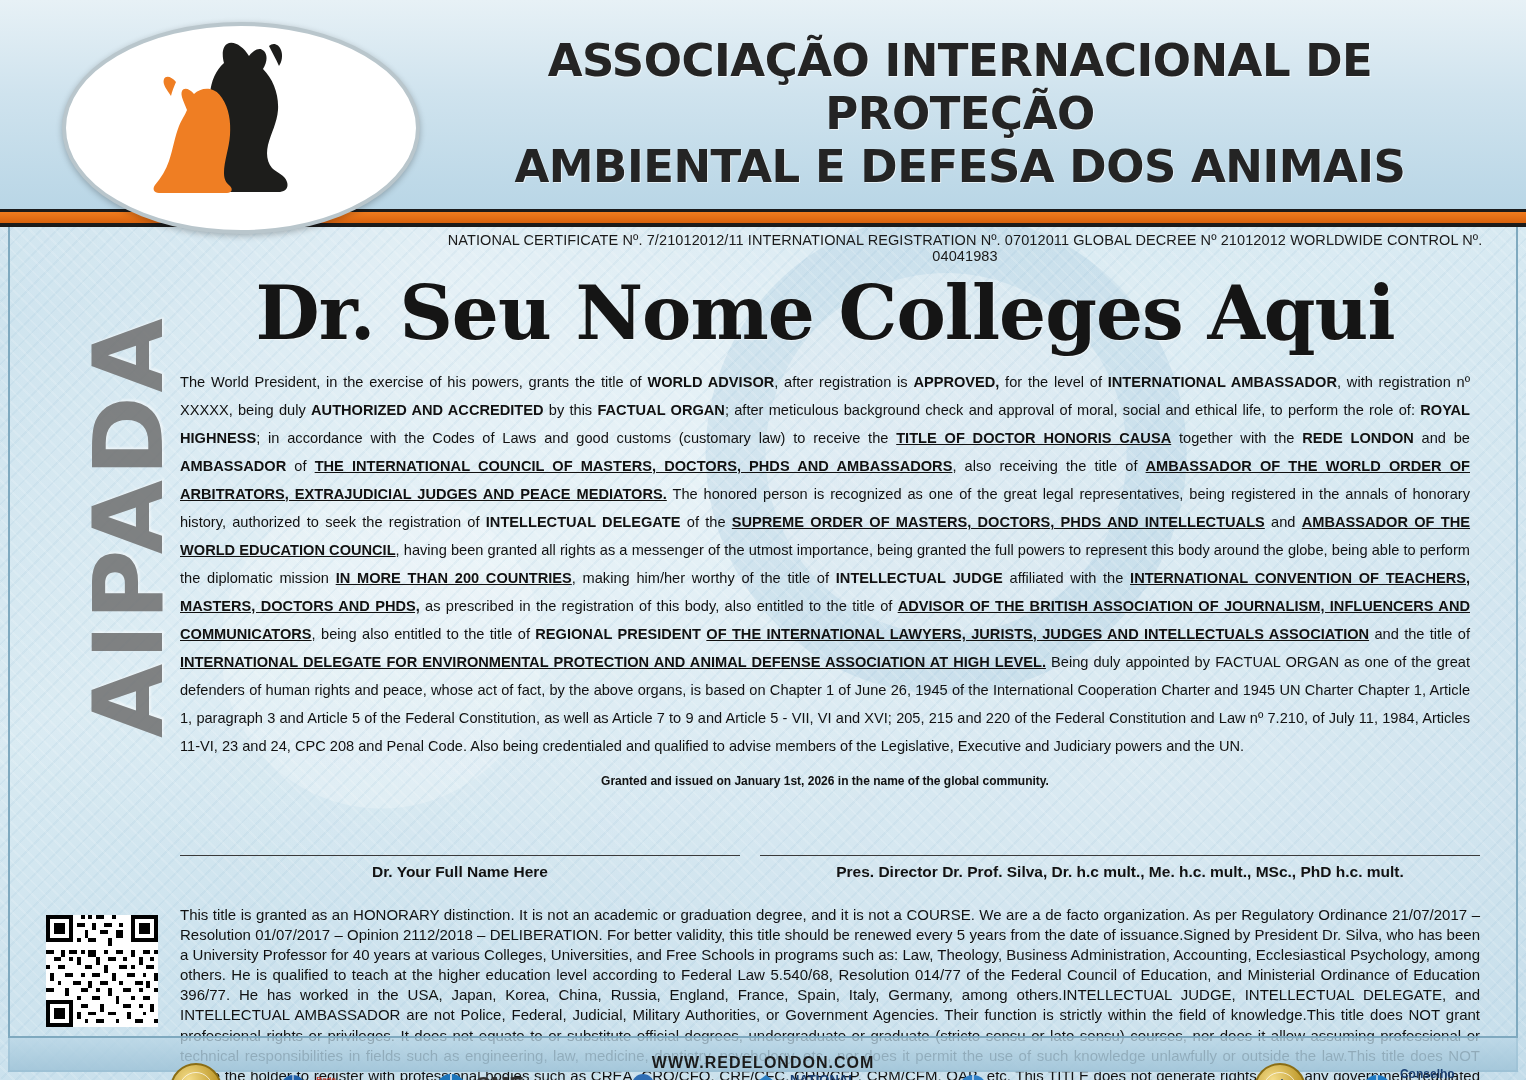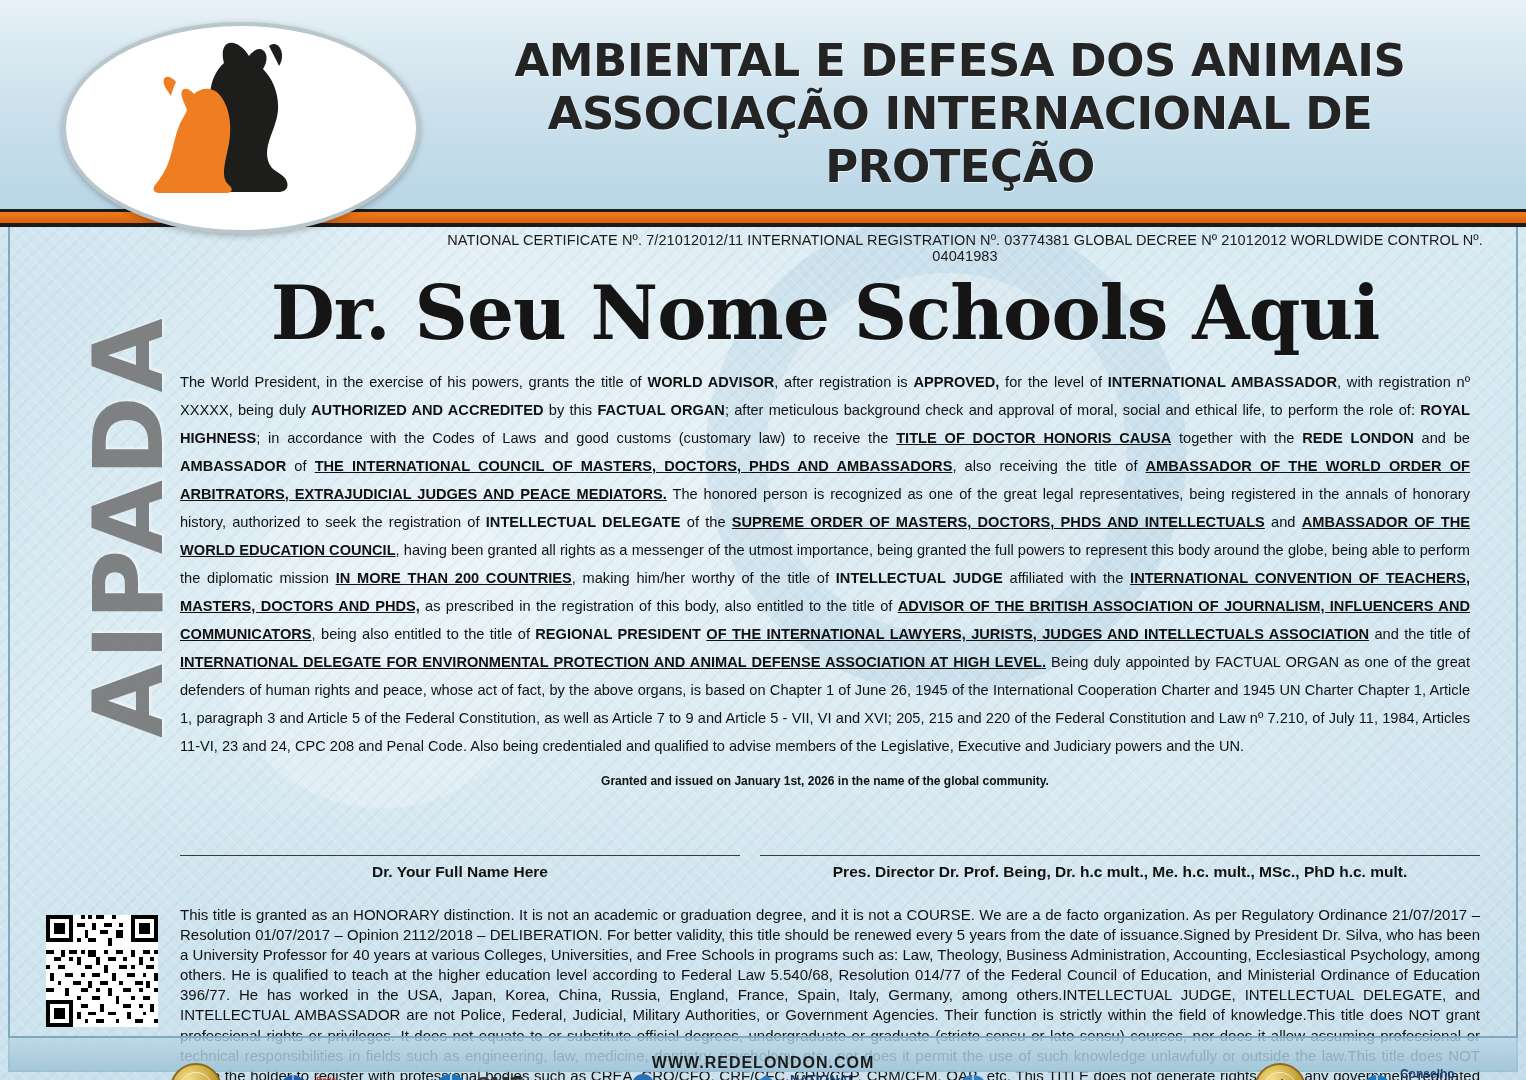--- a/index.html
+++ b/index.html
@@ -223,56 +223,56 @@
 </style>
 </head>
 <body>
 
 <div id="certificate">
 
   <div class="outer-frame"></div>
 
   <div class="header">
     <div class="org-title">
+      <div>ASSOCIAÇÃO INTERNACIONAL DE PROTEÇÃO</div>
       <div>AMBIENTAL E DEFESA DOS ANIMAIS</div>
-      <div>ASSOCIAÇÃO INTERNACIONAL DE PROTEÇÃO</div>
     </div>
   </div>
   <div class="header-stripe"></div>
   <div class="header-stripe2"></div>
 
   <div class="logo-oval">
     <svg width="280" height="180" viewBox="0 0 280 180">
 
       <path d="M148 18c-6-10-16-16-22-12-5 3-5 12-3 19-8 7-13 18-14 31-1 12 2 22 6 30 5 10 6 20 4 30-2 9-7 18-7 27 0 7 5 11 13 11h52c7 0 11-4 9-10-2-7-10-9-15-14-5-6-6-14-4-23 3-12 9-22 10-35 1-16-5-31-15-41 4-6 5-14 1-18-5-5-11 0-15 5z" fill="#1d1d1b"></path>
       <path d="M168 8c4-4 10-2 12 4 2 5 1 12-2 16-3-7-7-14-10-20z" fill="#1d1d1b"></path>
 
       <path d="M86 72c-3-8-7-15-5-19 2-4 8-2 12 3 4-4 10-6 16-5 5 1 9 4 12 9 7 10 9 24 8 37-1 14-6 26-6 38 0 6 2 10 6 13 3 3 2 7-3 7H58c-5 0-7-4-4-8 6-7 11-15 14-24 4-12 6-25 10-35 3-7 6-11 8-16z" fill="#ef7e23"></path>
       <path d="M70 58c-4-6-9-12-7-17 2-4 8-2 12 3-2 5-4 9-5 14z" fill="#ef7e23"></path>
     </svg>
   </div>
 
-  <div class="reg-line">NATIONAL CERTIFICATE Nº. 7/21012012/11  INTERNATIONAL REGISTRATION Nº. 03774381  GLOBAL DECREE Nº 21012012 WORLDWIDE CONTROL Nº. 04041983</div>
+  <div class="reg-line">NATIONAL CERTIFICATE Nº. 7/21012012/11  INTERNATIONAL REGISTRATION Nº. 07012011  GLOBAL DECREE Nº 21012012 WORLDWIDE CONTROL Nº. 04041983</div>
 
   <div class="aipada">AIPADA</div>
 
   <div class="content">
-    <div class="recipient">Dr. Seu Nome Schools Aqui</div>
+    <div class="recipient">Dr. Seu Nome Colleges Aqui</div>
     <div class="body-text" id="body-text"><span>The World President, in the exercise of his powers, grants the title of </span><b>WORLD ADVISOR</b><span>, after registration is </span><b>APPROVED,</b><span> for the level of </span><b>INTERNATIONAL AMBASSADOR</b><span>, with registration nº XXXXX, being duly </span><b>AUTHORIZED AND ACCREDITED</b><span> by this </span><b>FACTUAL ORGAN</b><span>; after meticulous background check and approval of moral, social and ethical life, to perform the role of: </span><b>ROYAL HIGHNESS</b><span>; in accordance with the Codes of Laws and good customs (customary law) to receive the </span><span class="bu">TITLE OF DOCTOR HONORIS CAUSA</span><span> together with the </span><b>REDE LONDON</b><span> and be </span><b>AMBASSADOR</b><span> of </span><span class="bu">THE INTERNATIONAL COUNCIL OF MASTERS, DOCTORS, PHDS AND AMBASSADORS</span><span>, also receiving the title of </span><span class="bu">AMBASSADOR OF THE WORLD ORDER OF ARBITRATORS, EXTRAJUDICIAL JUDGES AND PEACE MEDIATORS.</span><span> The honored person is recognized as one of the great legal representatives, being registered in the annals of honorary history, authorized to seek the registration of </span><b>INTELLECTUAL DELEGATE</b><span> of the </span><span class="bu">SUPREME ORDER OF MASTERS, DOCTORS, PHDS AND INTELLECTUALS</span><span> and </span><span class="bu">AMBASSADOR OF THE WORLD EDUCATION COUNCIL</span><span>, having been granted all rights as a messenger of the utmost importance, being granted the full powers to represent this body around the globe, being able to perform the diplomatic mission </span><span class="bu">IN MORE THAN 200 COUNTRIES</span><span>, making him/her worthy of the title of </span><b>INTELLECTUAL JUDGE</b><span> affiliated with the </span><span class="bu">INTERNATIONAL CONVENTION OF TEACHERS, MASTERS, DOCTORS AND PHDS,</span><span> as prescribed in the registration of this body, also entitled to the title of </span><span class="bu">ADVISOR OF THE BRITISH ASSOCIATION OF JOURNALISM, INFLUENCERS AND COMMUNICATORS</span><span>, being also entitled to the title of </span><b>REGIONAL PRESIDENT</b><span> </span><span class="bu">OF THE INTERNATIONAL LAWYERS, JURISTS, JUDGES AND INTELLECTUALS ASSOCIATION</span><span> and the title of </span><span class="bu">INTERNATIONAL DELEGATE FOR ENVIRONMENTAL PROTECTION AND ANIMAL DEFENSE ASSOCIATION AT HIGH LEVEL.</span><span> Being duly appointed by FACTUAL ORGAN as one of the great defenders of human rights and peace, whose act of fact, by the above organs, is based on Chapter 1 of June 26, 1945 of the International Cooperation Charter and 1945 UN Charter Chapter 1, Article 1, paragraph 3 and Article 5 of the Federal Constitution, as well as Article 7 to 9 and Article 5 - VII, VI and XVI; 205, 215 and 220 of the Federal Constitution and Law nº 7.210, of July 11, 1984, Articles 11-VI, 23 and 24, CPC 208 and Penal Code. Also being credentialed and qualified to advise members of the Legislative, Executive and Judiciary powers and the UN.</span></div>
     <div class="granted">Granted and issued on January 1st, 2026 in the name of the global community.</div>
   </div>
 
   <div class="signatures">
     <div class="sig-block sig-left">
       <div class="sig-rule"></div>
       <div class="sig-name">Dr. Your Full Name Here</div>
     </div>
     <div class="sig-block sig-right">
       <div class="sig-rule"></div>
-      <div class="sig-name">Pres. Director Dr. Prof. Being, Dr. h.c mult., Me. h.c. mult., MSc., PhD h.c. mult.</div>
+      <div class="sig-name">Pres. Director Dr. Prof. Silva, Dr. h.c mult., Me. h.c. mult., MSc., PhD h.c. mult.</div>
     </div>
   </div>
 
   <div class="fineprint">This title is granted as an HONORARY distinction. It is not an academic or graduation degree, and it is not a COURSE. We are a de facto organization. As per Regulatory Ordinance 21/07/2017 – Resolution 01/07/2017 – Opinion 2112/2018 – DELIBERATION. For better validity, this title should be renewed every 5 years from the date of issuance.Signed by President Dr. Silva, who has been a University Professor for 40 years at various Colleges, Universities, and Free Schools in programs such as: Law, Theology, Business Administration, Accounting, Ecclesiastical Psychology, among others. He is qualified to teach at the higher education level according to Federal Law 5.540/68, Resolution 014/77 of the Federal Council of Education, and Ministerial Ordinance of Education 396/77. He has worked in the USA, Japan, Korea, China, Russia, England, France, Spain, Italy, Germany, among others.INTELLECTUAL JUDGE, INTELLECTUAL DELEGATE, and INTELLECTUAL AMBASSADOR are not Police, Federal, Judicial, Military Authorities, or Government Agencies. Their function is strictly within the field of knowledge.This title does NOT grant professional rights or privileges. It does not equate to or substitute official degrees, undergraduate or graduate (stricto sensu or lato sensu) courses, nor does it allow assuming professional or technical responsibilities in fields such as engineering, law, medicine, dentistry, psychology, etc., nor does it permit the use of such knowledge unlawfully or outside the law.This title does NOT entitle the holder to register with professional bodies such as CREA, CRO/CFO, CRF/CFC, CRP/CFP, CRM/CFM, OAB, etc. This TITLE does not generate rights under any government-regulated education program. We are a private institution, with no affiliation to public agencies.To verify the authenticity and validity of this TITLE, contact our central office or visit our website and provide the registered certificate code.THIS TITLE IS RECOGNIZED IN OVER 200 COUNTRIES!</div>
 
   <div class="qr">
     <svg width="112" height="112" viewBox="0 0 29 29" shape-rendering="crispEdges">
       <rect width="29" height="29" fill="#fff"></rect>
       <g fill="#000">
         <rect x="0" y="0" width="7" height="7"></rect>

